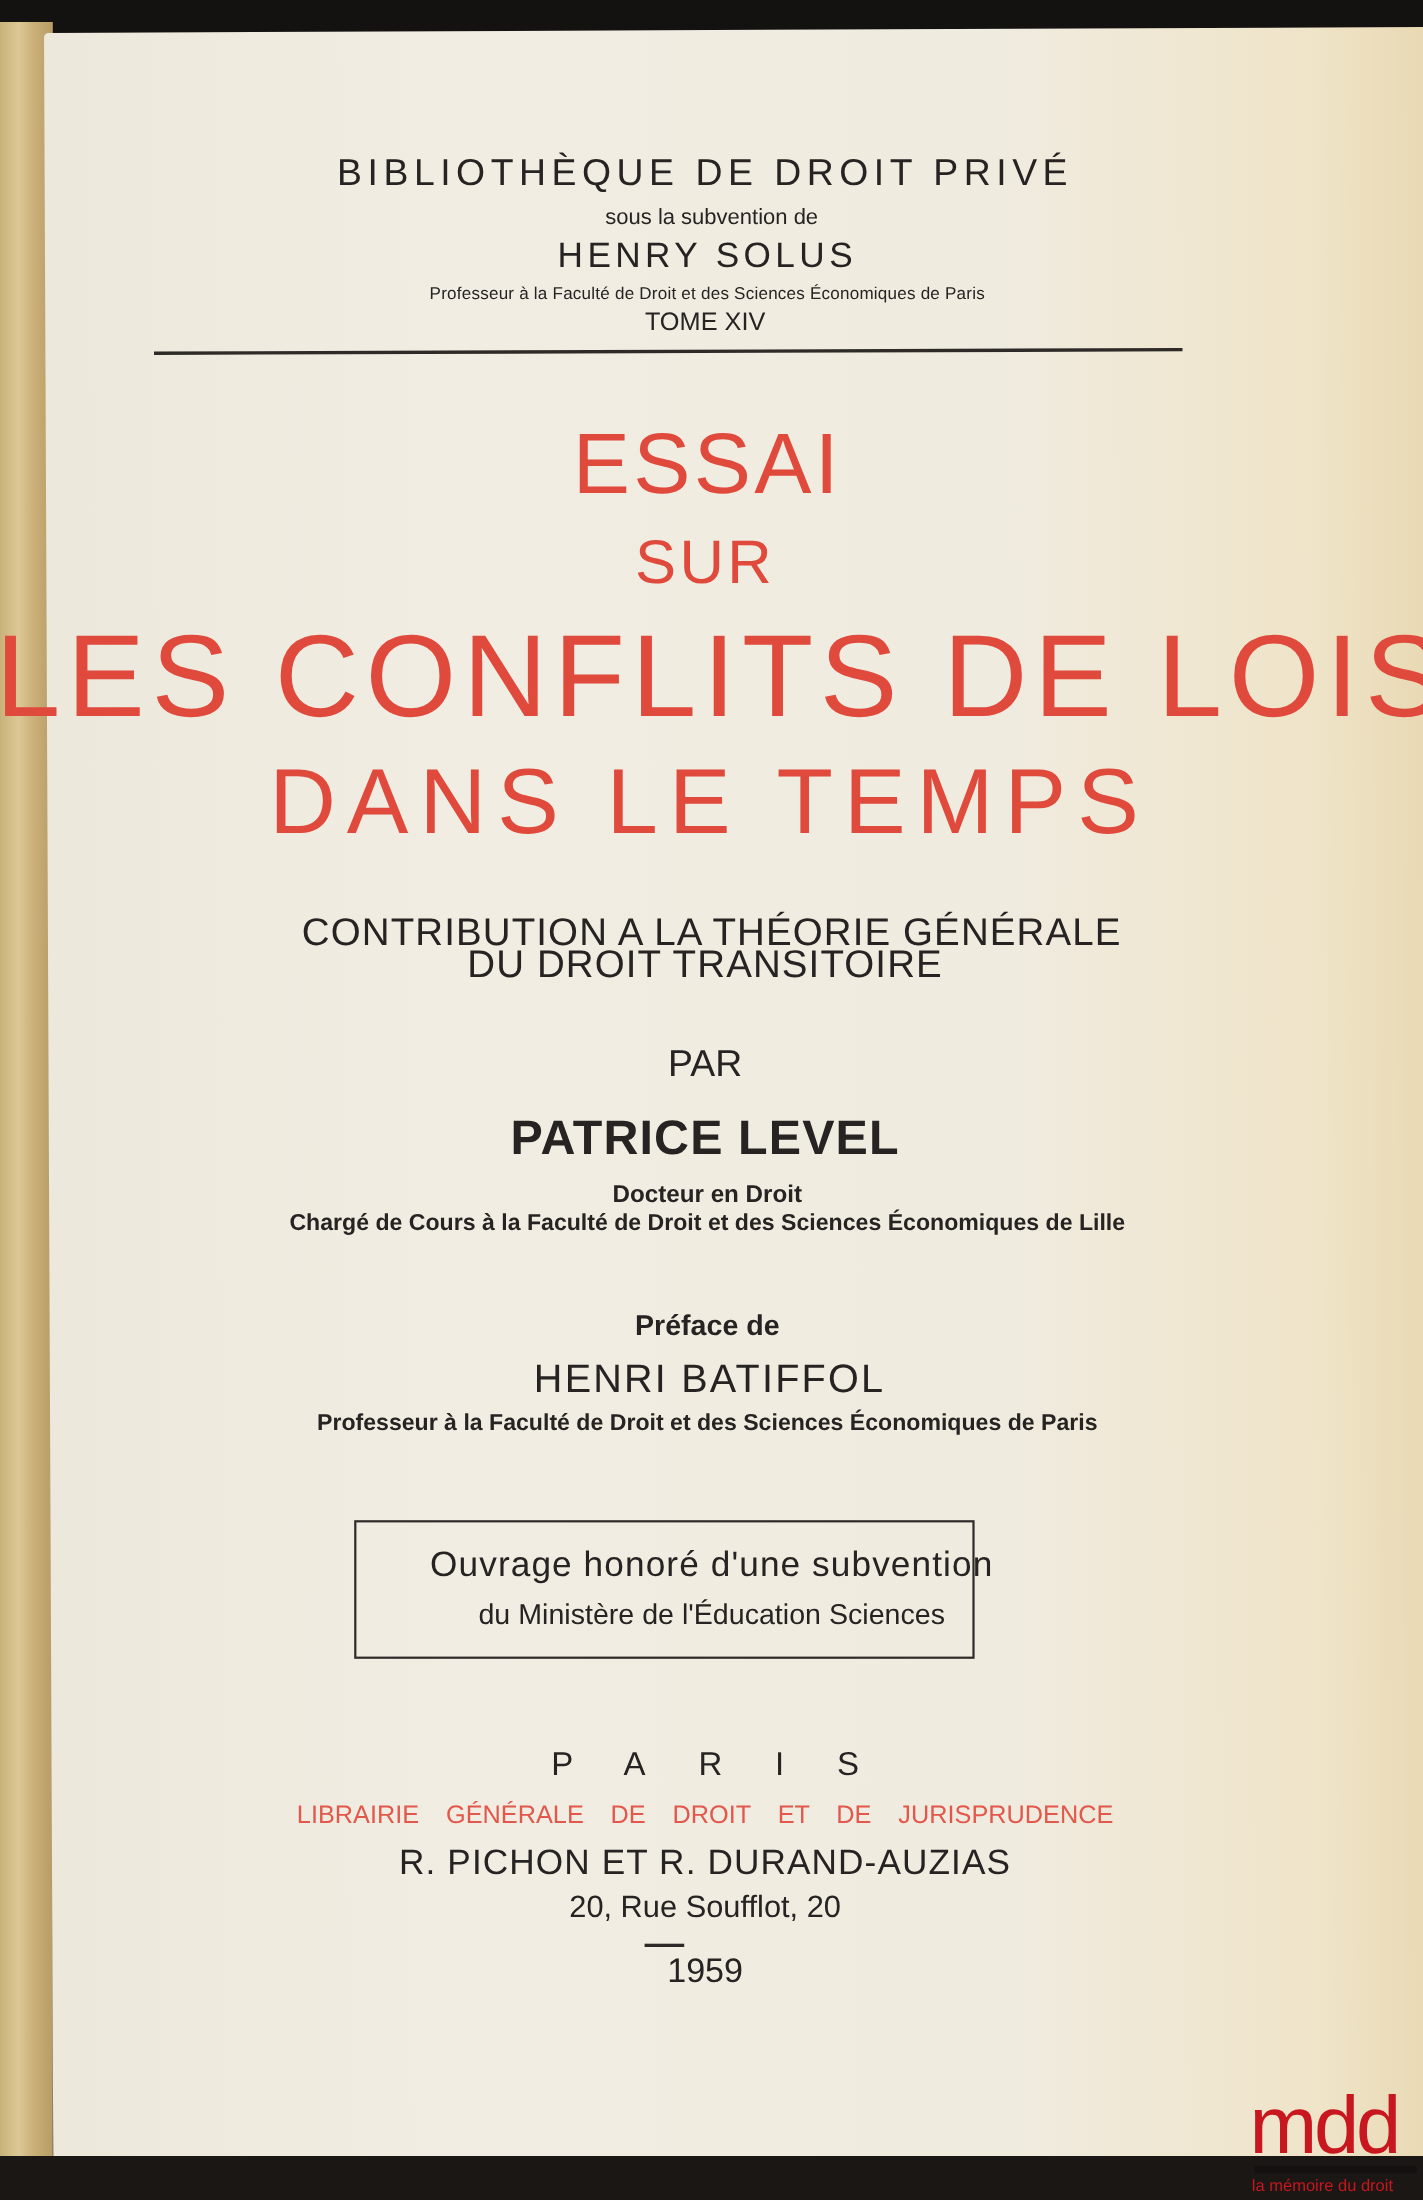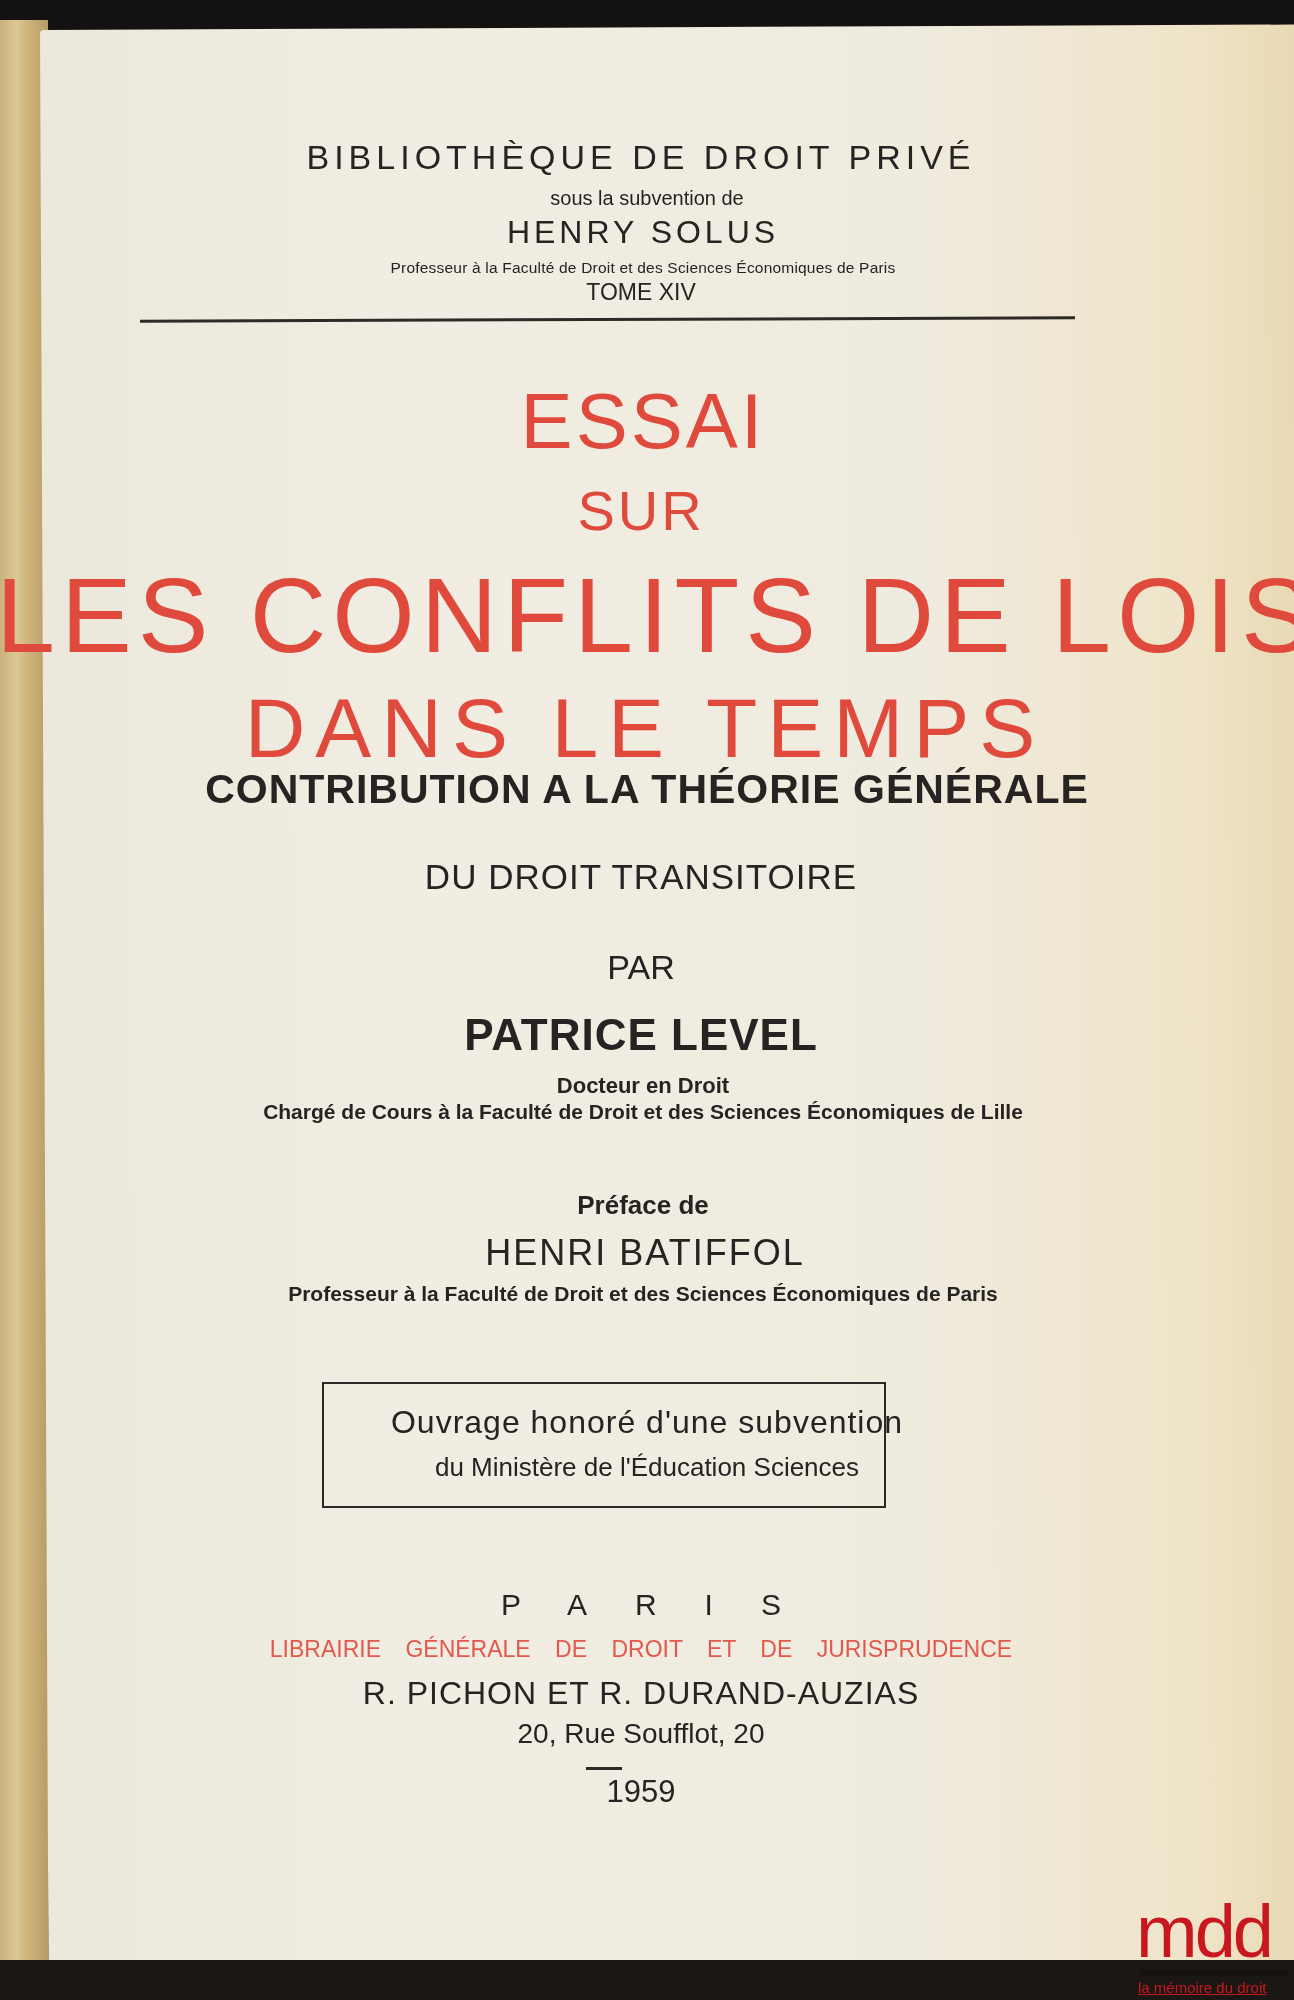--- a/index.html
+++ b/index.html
@@ -31,21 +31,21 @@
   .h-affil { top:259px; font-size:15.5px; letter-spacing:0.2px; left:-4px; }
   .h-tome { top:279px; font-size:23px; left:-6px; }
   .rule {
     position:absolute; left:140px; top:318px; width:935px; height:3px; background:#2d2a28;
     transform:rotate(-0.2deg);
   }
   .t-essai { top:376px; font-size:78px; letter-spacing:3px; left:-4px; }
   .t-sur { top:478px; font-size:56px; letter-spacing:3px; left:-6px; }
   .t-conflits { top:555px; font-size:106px; letter-spacing:6px; left:-4px; }
   .t-temps { top:680px; font-size:84px; letter-spacing:10px; left:-2px; }
-  .s-contrib { top:766px; font-size:41px; letter-spacing:1px;font-weight:bold; }
+  .s-contrib { top:828px; font-size:35px; letter-spacing:1px; }
   .s-droit { top:857px; font-size:35px; letter-spacing:1px; left:-6px; }
   .a-par { top:948px; font-size:34px; left:-6px; }
   .a-name { top:1010px; font-size:44px; font-weight:bold; letter-spacing:1px; left:-6px; }
   .a-title1 { top:1073px; font-size:22px; font-weight:bold; left:-4px; }
   .a-title2 { top:1100px; font-size:21px; font-weight:bold; left:-4px; }
   .p-pref { top:1190px; font-size:26px; font-weight:bold; left:-4px; }
   .p-name { top:1232px; font-size:36px; letter-spacing:2px; left:-2px; }
   .p-affil { top:1282px; font-size:21px; font-weight:bold; left:-4px; }
   .box {
     position:absolute; left:322px; top:1382px; width:560px; height:122px;
@@ -58,21 +58,21 @@
   .b-pichon { top:1675px; font-size:32px; letter-spacing:1px; left:-6px; }
   .b-addr { top:1718px; font-size:28px; left:-6px; }
   .b-dash { position:absolute; left:586px; top:1767px; width:36px; height:3px; background:#2d2a28; }
   .b-year { top:1774px; font-size:31px; left:-6px; }
   .logo { position:absolute; left:1136px; top:1895px; width:158px; height:105px; }
   .logo-mdd {
     position:absolute; left:0; top:0; font-size:74px; font-weight:normal; color:#c8171f;
     letter-spacing:-3px; line-height:74px;
   }
   .logo-bar { position:absolute; left:4px; top:74px; width:148px; height:7px; background:#141210; border-radius:3px; }
-  .logo-tag { position:absolute; left:2px; top:84px; font-size:15px; color:#c8171f; white-space:nowrap;text-decoration:underline; }
+  .logo-tag { position:absolute; left:2px; top:84px; font-size:15px; color:#c8171f; white-space:nowrap; }
 </style>
 </head>
 <body>
 
 <div class="topband"></div>
 <div class="binding"></div>
 <div class="page"></div>
 <div class="bottomband"></div>
 
 <div class="line h-series">BIBLIOTHÈQUE DE DROIT PRIVÉ</div>

